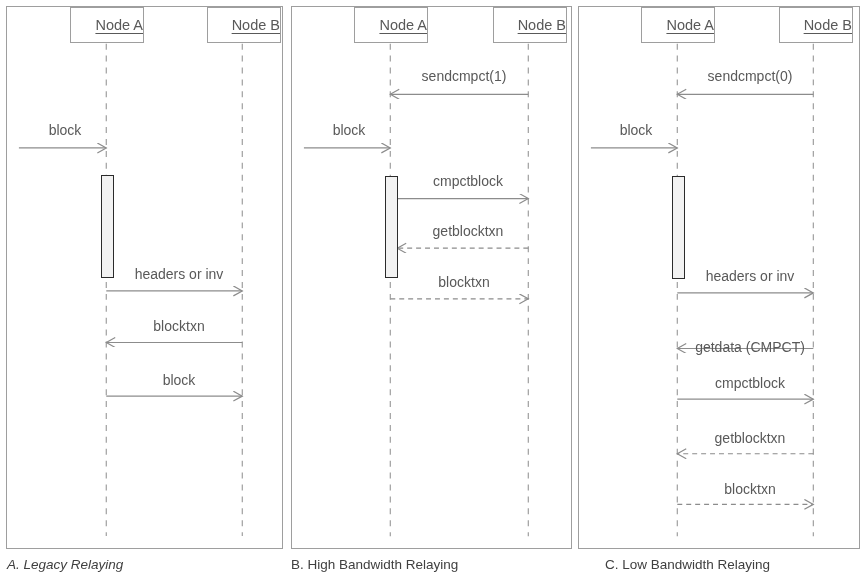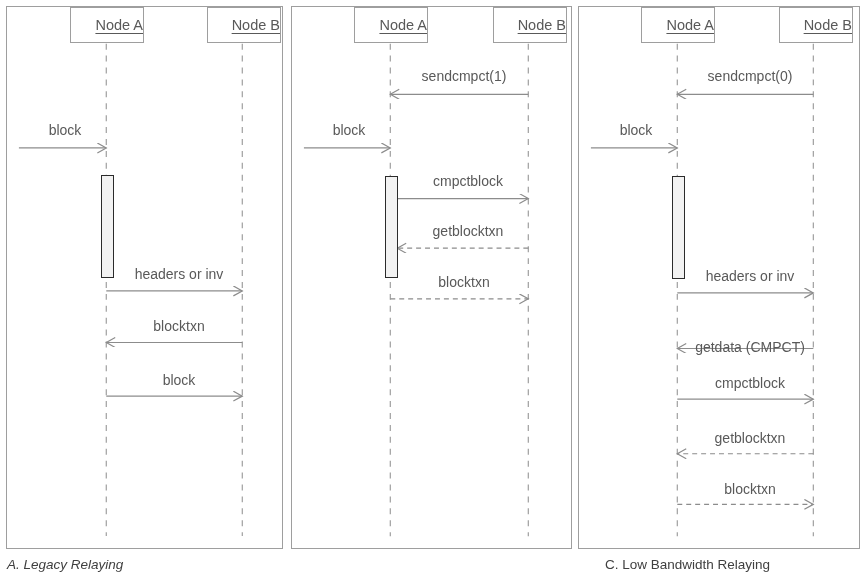--- a/index.html
+++ b/index.html
@@ -179,15 +179,16 @@
     <div class="msg-label" style="left:171px; top:61px;text-align:right;">sendcmpct(0)</div>
     <div class="msg-label" style="left:57px; top:115px;">block</div>
     <div class="msg-label" style="left:171px; top:261px;">headers or inv</div>
     <div class="msg-label" style="left:171px; top:332px;">getdata (CMPCT)</div>
     <div class="msg-label" style="left:171px; top:368px;">cmpctblock</div>
     <div class="msg-label" style="left:171px; top:423px;">getblocktxn</div>
     <div class="msg-label" style="left:171px; top:474px;">blocktxn</div>
   </div>
 
   <div class="caption" style="left:7px;font-style:italic;">A. Legacy Relaying</div>
+  <div class="caption" style="left:291px;">B. High Bandwidth Relaying</div>
   <div class="caption" style="left:605px;">C. Low Bandwidth Relaying</div>
 
 </div>
 
 </body></html>

